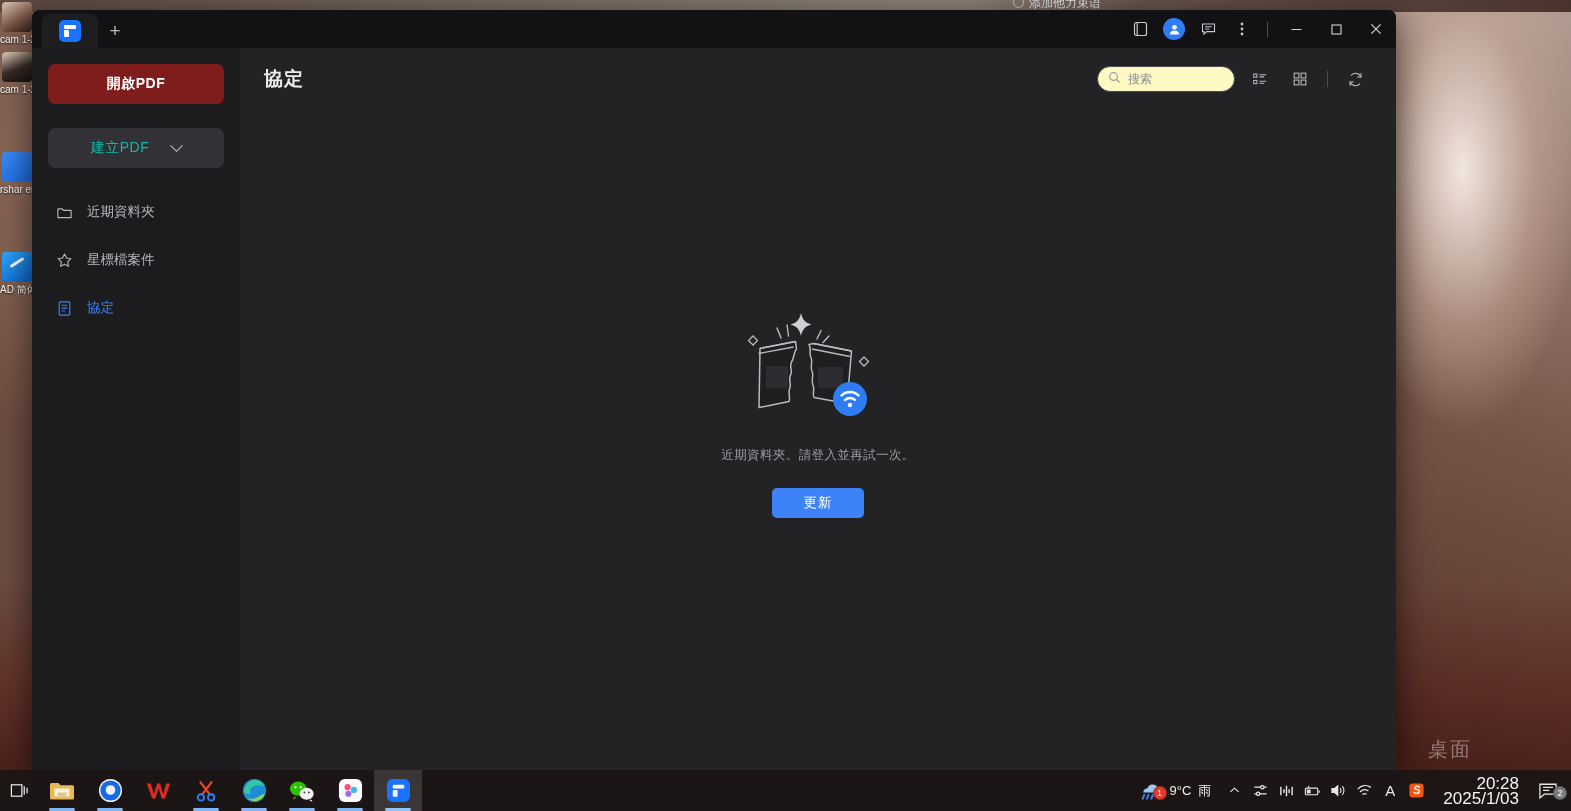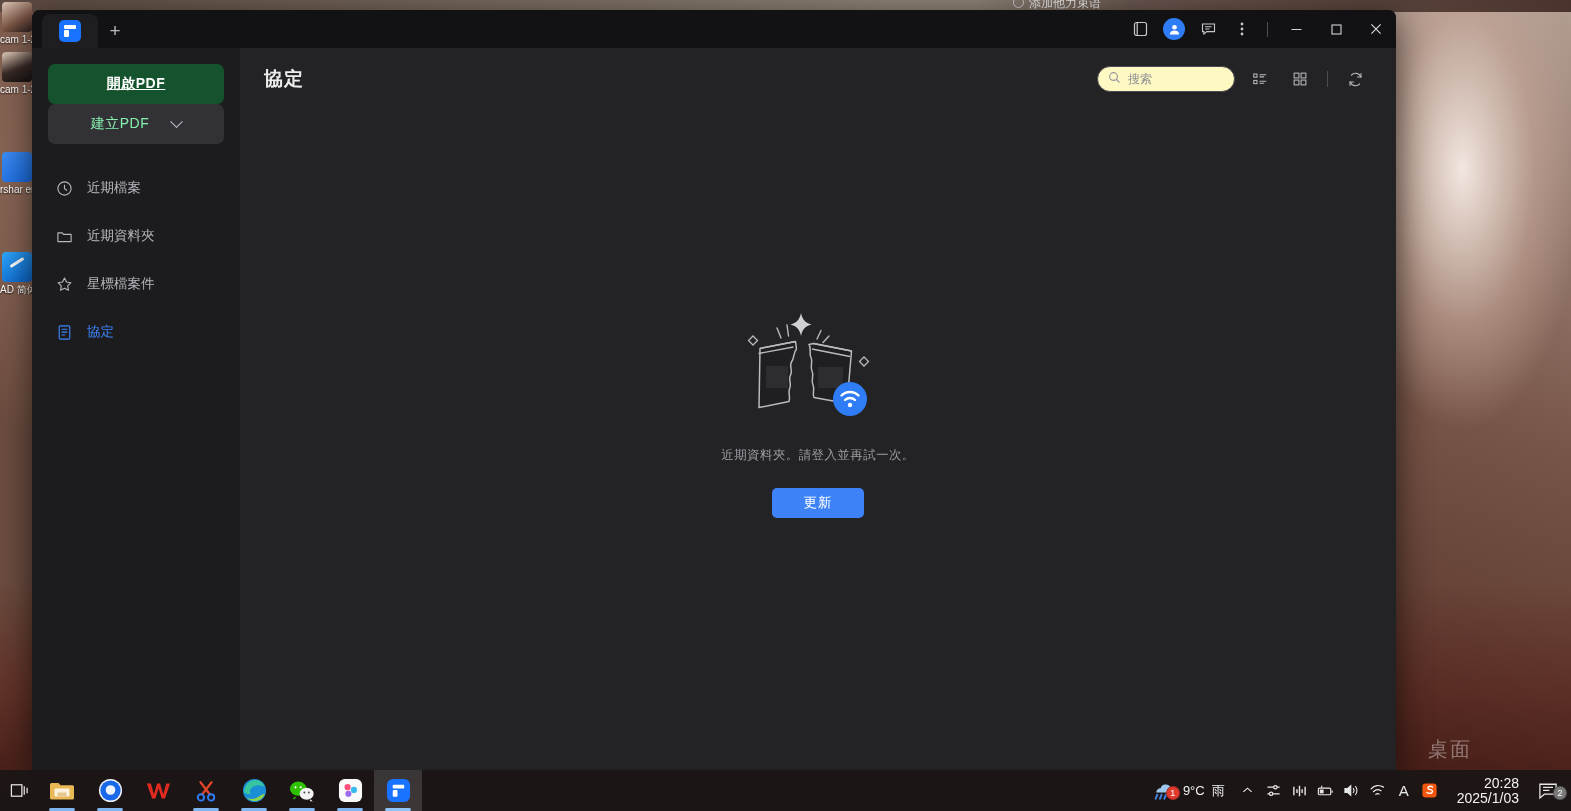--- a/index.html
+++ b/index.html
@@ -119,22 +119,22 @@
   #app-body { flex: 1; display: flex; min-height: 0; }
 
   
   #sidebar {
     width: 208px; flex: none; background: #1c1c1f; padding: 16px 16px 0;
   }
   .side-btn {
     height: 40px; border-radius: 7px; display: flex; align-items: center;
     justify-content: center; font-size: 14px; letter-spacing: .5px;
   }
-  #open-pdf-btn { background: #14532d; color: #fff; margin-bottom: 0; font-weight: 600; text-decoration: underline; }
-  #create-pdf-btn { background: #313136; color: #86efac; gap: 23px; }
+  #open-pdf-btn { background: #7f1d1d; color: #fff; margin-bottom: 24px; font-weight: 600; }
+  #create-pdf-btn { background: #313136; color: #14b8a6; gap: 23px; }
   .caret { width: 9px; height: 9px; border-right: 1.6px solid #bdbdc4; border-bottom: 1.6px solid #bdbdc4;
            transform: rotate(45deg) translate(-2px,-2px); }
   #nav-list { margin-top: 20px; }
   .nav-item {
     height: 48px; display: flex; align-items: center; gap: 14px;
     color: #b5b5bb; font-size: 13.5px; padding-left: 8px; border-radius: 6px;
   }
   .nav-item .nav-ico { width: 17px; height: 17px; flex: none; display: flex; align-items: center; justify-content: center; }
   .nav-item.active { color: #3d83f7; }
   .nav-item.active .nav-ico svg { stroke: #3d83f7; }
@@ -178,21 +178,21 @@
     content: ""; position: absolute; bottom: 0; left: 11px; width: 26px; height: 3px;
     background: #7fb5f0; border-radius: 2px;
   }
   .tb-item.active { background: rgba(255,255,255,.14); }
   .tb-item.active::after { background: #8fc2f7; }
   #tray { margin-left: auto; display: flex; align-items: center; height: 41px; padding-right: 6px; gap: 0; }
   .tray-ico { width: 26px; height: 41px; display: flex; align-items: center; justify-content: center; color: #e7e7e7; }
   #weather { display: flex; align-items: center; gap: 7px; padding: 0 10px 0 6px; color: #f0f0f0; font-size: 13px; }
   #clock {
     display: flex; flex-direction: column; align-items: flex-end; justify-content: center;
-    color: #f3f3f3; font-size: 14px; line-height: 15px; padding: 0 12px 0 14px;
+    color: #f3f3f3; font-size: 17px; line-height: 15px; padding: 0 12px 0 14px;
   }
   .badge {
     position: absolute; top: 6px; right: -4px; min-width: 14px; height: 14px; border-radius: 7px;
     background: #e13b2e; color: #fff; font-size: 9px; display: flex; align-items: center;
     justify-content: center; padding: 0 3px; border: 1px solid rgba(0,0,0,.25);
   }
   .badge.gray { background: #7b7b7b; border-color: rgba(0,0,0,.3); right: -2px; top: 16px; }
 </style>
 </head>
 <body>
@@ -289,29 +289,20 @@
   <div id="app-body">
 
     <div id="sidebar">
       <div class="side-btn" id="open-pdf-btn">開啟PDF</div>
       <div class="side-btn" id="create-pdf-btn">
         <span>建立PDF</span>
         <span class="caret"></span>
       </div>
 
       <div id="nav-list">
-        <div class="nav-item">
-          <span class="nav-ico">
-            <svg width="17" height="17" viewBox="0 0 18 18" fill="none" stroke="#b5b5bb" stroke-width="1.2">
-              <circle cx="9" cy="9" r="7"></circle>
-                <path d="M9 5v4.3l2.8 1.8"></path>
-            </svg>
-          </span>
-          <span>近期檔案</span>
-        </div>
         <div class="nav-item">
           <span class="nav-ico">
             <svg width="17" height="17" viewBox="0 0 18 18" fill="none" stroke="#b5b5bb" stroke-width="1.2" stroke-linejoin="round">
               <path d="M2 5.2h4.6l1.3 1.6H16v7.6H2z"></path>
             </svg>
           </span>
           <span>近期資料夾</span>
         </div>
         <div class="nav-item">
           <span class="nav-ico">

